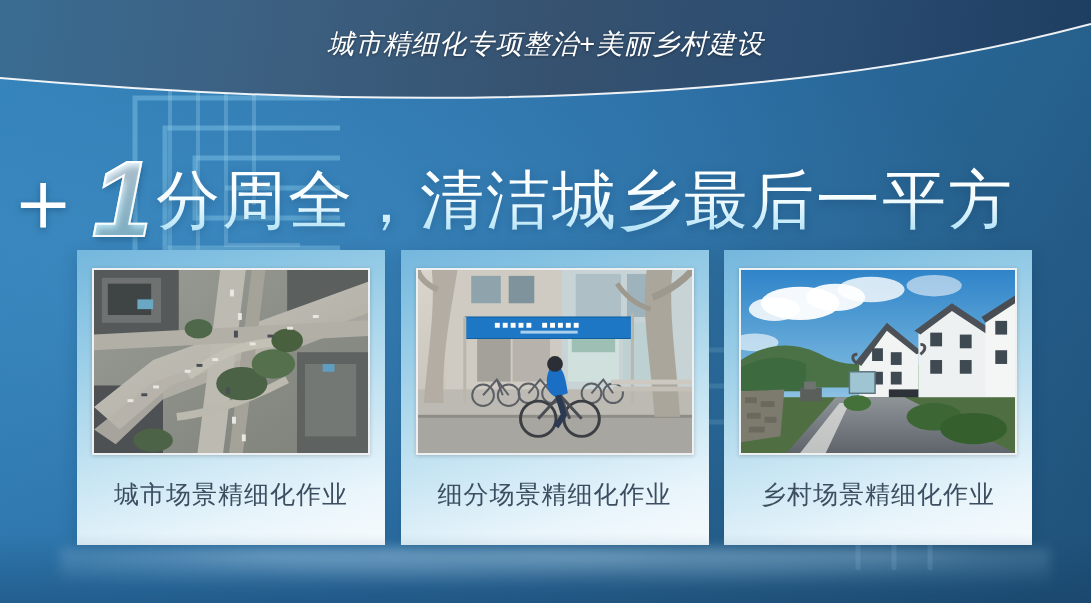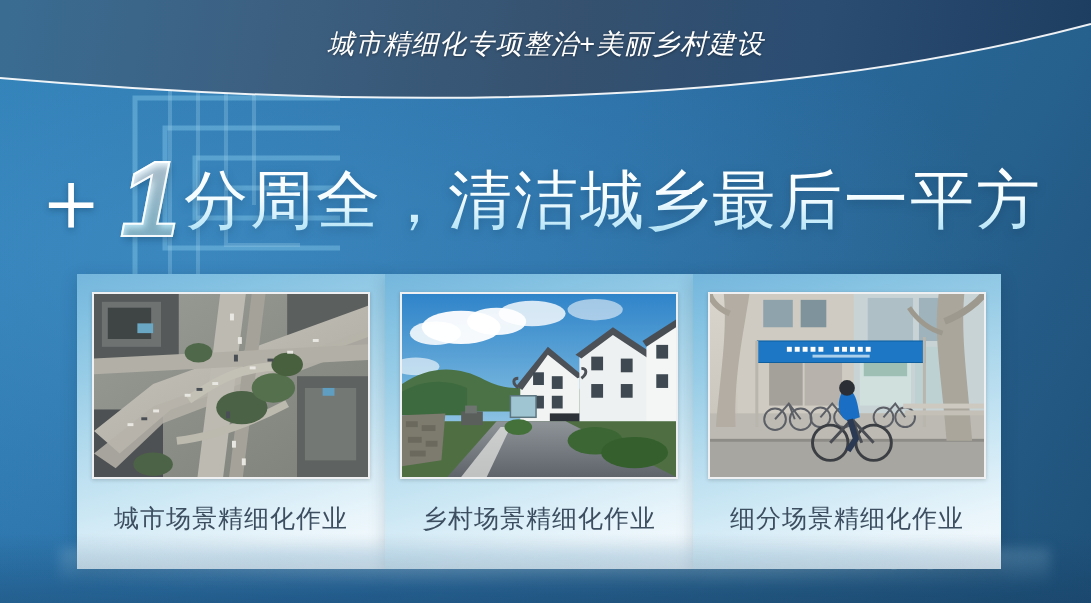--- a/index.html
+++ b/index.html
@@ -43,21 +43,20 @@
     text-shadow:0 1px 3px rgba(0,0,0,.40);
     white-space:nowrap;
     font-style:italic;
   }
 
   
   #headline{
     position:absolute;left:0;top:145px;width:1010px;
     text-align:center;white-space:nowrap;
     line-height:1;
-    padding-left:28px;
   }
   #headline .plus{
     font-size:86px;
     color:#ffffff;
     font-weight:300;
     vertical-align:-6px;
     letter-spacing:0;
     text-shadow:0 2px 6px rgba(10,40,70,.35);
   }
   #headline .one{
@@ -80,23 +79,23 @@
     vertical-align:2px;
     background:linear-gradient(180deg,#ffffff 0%,#f6fdff 46%,#c9ecfa 78%,#aadff4 100%);
     -webkit-background-clip:text;
     background-clip:text;
     color:transparent;
     filter:drop-shadow(0 3px 5px rgba(10,45,80,.30));
   }
 
   
   #cards{
-    position:absolute;left:77px;top:274px;
+    position:absolute;left:77px;top:250px;
     width:955px;height:295px;
-    display:flex;justify-content:flex-start;
+    display:flex;justify-content:space-between;
   }
   .card{
     position:relative;
     width:308px;height:295px;
     background:linear-gradient(165deg,#74b6dd 0%,#85c2e2 14%,#a6d4ea 38%,#cbe7f4 64%,#e9f5fb 84%,#f6fbfe 100%);
     box-shadow:0 4px 16px rgba(6,32,56,.18);
   }
   .card-photo{
     position:absolute;left:15px;top:18px;
     width:278px;height:187px;
@@ -238,103 +237,20 @@
           <rect x="232" y="96" width="12" height="8" fill="#5f9ec0"></rect>
         </svg>
       </div>
       <div class="card-caption">城市场景精细化作业</div>
     </div>
 
     <div class="card">
       <div class="card-photo">
         <svg viewBox="0 0 278 187" preserveAspectRatio="none">
           <defs>
-            <linearGradient id="sky" x1="0" y1="0" x2="0" y2="1">
-              <stop offset="0" stop-color="#2f84c9"></stop>
-                <stop offset="0.55" stop-color="#74b4dd"></stop>
-              <stop offset="1" stop-color="#bcdcef"></stop>
-            </linearGradient>
-            <linearGradient id="road" x1="0" y1="0" x2="0" y2="1">
-              <stop offset="0" stop-color="#8f9499"></stop>
-                <stop offset="1" stop-color="#5e646a"></stop>
-            </linearGradient>
-          </defs>
-          <rect width="278" height="187" fill="url(#sky)"></rect>
-
-          <ellipse cx="60" cy="34" rx="40" ry="17" fill="#ffffff" opacity=".95"></ellipse>
-          <ellipse cx="96" cy="28" rx="30" ry="14" fill="#ffffff" opacity=".92"></ellipse>
-          <ellipse cx="34" cy="40" rx="26" ry="12" fill="#ffffff" opacity=".85"></ellipse>
-          <ellipse cx="132" cy="20" rx="34" ry="13" fill="#ffffff" opacity=".80"></ellipse>
-          <ellipse cx="196" cy="16" rx="28" ry="11" fill="#ffffff" opacity=".55"></ellipse>
-          <ellipse cx="14" cy="74" rx="24" ry="9" fill="#ffffff" opacity=".60"></ellipse>
-
-          <path d="M0,92 C26,74 56,72 84,88 C104,98 118,98 140,92 L140,120 L0,120 Z" fill="#4a7246"></path>
-          <path d="M0,100 C20,88 44,86 66,96 L66,124 L0,124 Z" fill="#3e6a3f"></path>
-
-          <ellipse cx="238" cy="96" rx="40" ry="34" fill="#38642f"></ellipse>
-          <ellipse cx="206" cy="110" rx="30" ry="26" fill="#41703a"></ellipse>
-          <ellipse cx="268" cy="122" rx="26" ry="24" fill="#2f5a2a"></ellipse>
-
-          <polygon points="120,96 148,58 180,84 180,144 120,144" fill="#f2f4f3"></polygon>
-          <polygon points="116,94 148,54 184,84 178,86 148,62 122,98" fill="#4c5158"></polygon>
-          <polygon points="180,60 214,38 252,62 252,148 180,148" fill="#eef1f1"></polygon>
-          <polygon points="176,62 214,34 256,62 250,66 214,42 182,66" fill="#4c5158"></polygon>
-          <polygon points="248,46 278,30 278,150 248,150" fill="#f4f6f5"></polygon>
-          <polygon points="244,48 278,26 278,34 248,54" fill="#484d54"></polygon>
-
-          <path d="M118,96 C112,92 112,86 118,86" stroke="#4c5158" stroke-width="3" fill="none"></path>
-          <path d="M182,86 C188,82 188,76 182,76" stroke="#4c5158" stroke-width="3" fill="none"></path>
-
-          <g fill="#3e4952">
-            <rect x="133" y="80" width="11" height="13"></rect>
-            <rect x="152" y="84" width="11" height="13"></rect>
-            <rect x="133" y="104" width="11" height="13"></rect>
-            <rect x="152" y="104" width="11" height="13"></rect>
-            <rect x="192" y="64" width="12" height="14"></rect>
-            <rect x="222" y="66" width="12" height="14"></rect>
-            <rect x="192" y="92" width="12" height="14"></rect>
-            <rect x="222" y="92" width="12" height="14"></rect>
-            <rect x="258" y="52" width="12" height="14"></rect>
-            <rect x="258" y="82" width="12" height="14"></rect>
-          </g>
-
-          <rect x="110" y="104" width="26" height="22" fill="#9fc4d2"></rect>
-          <rect x="110" y="104" width="26" height="22" fill="none" stroke="#5c757f" stroke-width="1.5"></rect>
-
-          <rect x="150" y="122" width="30" height="24" fill="#2d3238"></rect>
-
-          <rect x="0" y="130" width="278" height="57" fill="#4f6f43"></rect>
-
-          <polygon points="46,187 96,130 166,130 278,187" fill="url(#road)"></polygon>
-          <polygon points="60,187 100,136 110,136 86,187" fill="#e8eae6" opacity=".7"></polygon>
-
-          <polygon points="0,124 44,122 40,170 0,176" fill="#7d7a6e"></polygon>
-          <g fill="#6b695e">
-            <rect x="4" y="130" width="12" height="6"></rect>
-              <rect x="20" y="134" width="14" height="6"></rect>
-            <rect x="6" y="146" width="14" height="6"></rect>
-              <rect x="24" y="150" width="12" height="6"></rect>
-            <rect x="8" y="160" width="16" height="6"></rect>
-          </g>
-
-          <rect x="60" y="120" width="22" height="14" fill="#5a5f5c"></rect>
-          <rect x="64" y="114" width="12" height="8" fill="#6e7470"></rect>
-
-          <ellipse cx="196" cy="150" rx="28" ry="14" fill="#3c6634"></ellipse>
-          <ellipse cx="236" cy="162" rx="34" ry="16" fill="#35602e"></ellipse>
-          <ellipse cx="118" cy="136" rx="14" ry="8" fill="#44703a"></ellipse>
-        </svg>
-      </div>
-      <div class="card-caption">乡村场景精细化作业</div>
-    </div>
-
-    <div class="card">
-      <div class="card-photo">
-        <svg viewBox="0 0 278 187" preserveAspectRatio="none">
-          <defs>
             <linearGradient id="s-wall" x1="0" y1="0" x2="0" y2="1">
               <stop offset="0" stop-color="#d9d5cd"></stop>
                 <stop offset="1" stop-color="#c3bfb6"></stop>
             </linearGradient>
           </defs>
           <rect width="278" height="187" fill="url(#s-wall)"></rect>
 
           <rect x="28" y="0" width="118" height="122" fill="#cfcbc2"></rect>
           <rect x="146" y="0" width="132" height="122" fill="#c8d3d6"></rect>
           <rect x="54" y="6" width="30" height="28" fill="#8fa3ad"></rect>
@@ -397,18 +313,101 @@
             <path d="M142,128 L148,148 L140,160" stroke="#2b3a52" stroke-width="6" fill="none"></path>
           </g>
 
           <rect x="196" y="112" width="82" height="5" fill="#cdc9c1"></rect>
           <rect x="198" y="119" width="80" height="5" fill="#c4c0b8"></rect>
         </svg>
       </div>
       <div class="card-caption">细分场景精细化作业</div>
     </div>
 
+    <div class="card">
+      <div class="card-photo">
+        <svg viewBox="0 0 278 187" preserveAspectRatio="none">
+          <defs>
+            <linearGradient id="sky" x1="0" y1="0" x2="0" y2="1">
+              <stop offset="0" stop-color="#2f84c9"></stop>
+                <stop offset="0.55" stop-color="#74b4dd"></stop>
+              <stop offset="1" stop-color="#bcdcef"></stop>
+            </linearGradient>
+            <linearGradient id="road" x1="0" y1="0" x2="0" y2="1">
+              <stop offset="0" stop-color="#8f9499"></stop>
+                <stop offset="1" stop-color="#5e646a"></stop>
+            </linearGradient>
+          </defs>
+          <rect width="278" height="187" fill="url(#sky)"></rect>
+
+          <ellipse cx="60" cy="34" rx="40" ry="17" fill="#ffffff" opacity=".95"></ellipse>
+          <ellipse cx="96" cy="28" rx="30" ry="14" fill="#ffffff" opacity=".92"></ellipse>
+          <ellipse cx="34" cy="40" rx="26" ry="12" fill="#ffffff" opacity=".85"></ellipse>
+          <ellipse cx="132" cy="20" rx="34" ry="13" fill="#ffffff" opacity=".80"></ellipse>
+          <ellipse cx="196" cy="16" rx="28" ry="11" fill="#ffffff" opacity=".55"></ellipse>
+          <ellipse cx="14" cy="74" rx="24" ry="9" fill="#ffffff" opacity=".60"></ellipse>
+
+          <path d="M0,92 C26,74 56,72 84,88 C104,98 118,98 140,92 L140,120 L0,120 Z" fill="#4a7246"></path>
+          <path d="M0,100 C20,88 44,86 66,96 L66,124 L0,124 Z" fill="#3e6a3f"></path>
+
+          <ellipse cx="238" cy="96" rx="40" ry="34" fill="#38642f"></ellipse>
+          <ellipse cx="206" cy="110" rx="30" ry="26" fill="#41703a"></ellipse>
+          <ellipse cx="268" cy="122" rx="26" ry="24" fill="#2f5a2a"></ellipse>
+
+          <polygon points="120,96 148,58 180,84 180,144 120,144" fill="#f2f4f3"></polygon>
+          <polygon points="116,94 148,54 184,84 178,86 148,62 122,98" fill="#4c5158"></polygon>
+          <polygon points="180,60 214,38 252,62 252,148 180,148" fill="#eef1f1"></polygon>
+          <polygon points="176,62 214,34 256,62 250,66 214,42 182,66" fill="#4c5158"></polygon>
+          <polygon points="248,46 278,30 278,150 248,150" fill="#f4f6f5"></polygon>
+          <polygon points="244,48 278,26 278,34 248,54" fill="#484d54"></polygon>
+
+          <path d="M118,96 C112,92 112,86 118,86" stroke="#4c5158" stroke-width="3" fill="none"></path>
+          <path d="M182,86 C188,82 188,76 182,76" stroke="#4c5158" stroke-width="3" fill="none"></path>
+
+          <g fill="#3e4952">
+            <rect x="133" y="80" width="11" height="13"></rect>
+            <rect x="152" y="84" width="11" height="13"></rect>
+            <rect x="133" y="104" width="11" height="13"></rect>
+            <rect x="152" y="104" width="11" height="13"></rect>
+            <rect x="192" y="64" width="12" height="14"></rect>
+            <rect x="222" y="66" width="12" height="14"></rect>
+            <rect x="192" y="92" width="12" height="14"></rect>
+            <rect x="222" y="92" width="12" height="14"></rect>
+            <rect x="258" y="52" width="12" height="14"></rect>
+            <rect x="258" y="82" width="12" height="14"></rect>
+          </g>
+
+          <rect x="110" y="104" width="26" height="22" fill="#9fc4d2"></rect>
+          <rect x="110" y="104" width="26" height="22" fill="none" stroke="#5c757f" stroke-width="1.5"></rect>
+
+          <rect x="150" y="122" width="30" height="24" fill="#2d3238"></rect>
+
+          <rect x="0" y="130" width="278" height="57" fill="#4f6f43"></rect>
+
+          <polygon points="46,187 96,130 166,130 278,187" fill="url(#road)"></polygon>
+          <polygon points="60,187 100,136 110,136 86,187" fill="#e8eae6" opacity=".7"></polygon>
+
+          <polygon points="0,124 44,122 40,170 0,176" fill="#7d7a6e"></polygon>
+          <g fill="#6b695e">
+            <rect x="4" y="130" width="12" height="6"></rect>
+              <rect x="20" y="134" width="14" height="6"></rect>
+            <rect x="6" y="146" width="14" height="6"></rect>
+              <rect x="24" y="150" width="12" height="6"></rect>
+            <rect x="8" y="160" width="16" height="6"></rect>
+          </g>
+
+          <rect x="60" y="120" width="22" height="14" fill="#5a5f5c"></rect>
+          <rect x="64" y="114" width="12" height="8" fill="#6e7470"></rect>
+
+          <ellipse cx="196" cy="150" rx="28" ry="14" fill="#3c6634"></ellipse>
+          <ellipse cx="236" cy="162" rx="34" ry="16" fill="#35602e"></ellipse>
+          <ellipse cx="118" cy="136" rx="14" ry="8" fill="#44703a"></ellipse>
+        </svg>
+      </div>
+      <div class="card-caption">乡村场景精细化作业</div>
+    </div>
+
   </div>
 
   <div id="cards-glow"></div>
   <div id="bottom-fade"></div>
 
 </div>
 
 </body></html>

